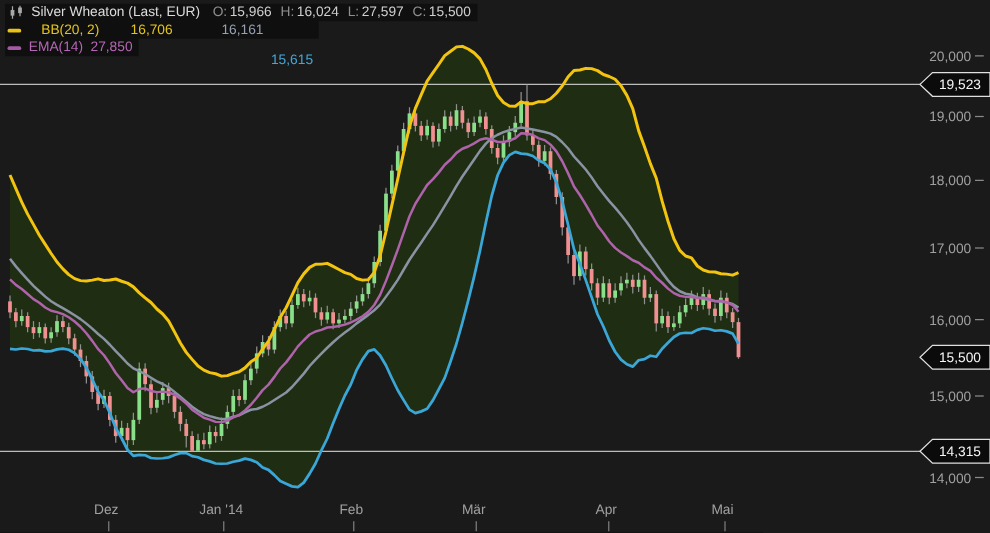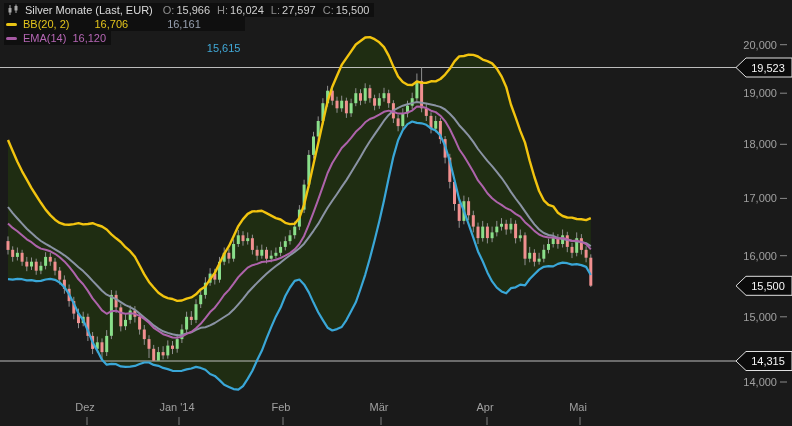--- a/index.html
+++ b/index.html
@@ -8,21 +8,21 @@
   #chart{position:absolute;left:0;top:0;}
   #chart text{font-family:"Liberation Sans",sans-serif;}
   .legend{position:absolute;left:4px;top:3px;z-index:5;display:flex;flex-direction:column;
           align-items:flex-start;}
   .lrow{display:flex;align-items:center;gap:6px;background:rgba(8,8,8,0.55);
         padding:0 5px 0 2px;height:14px;font-size:11px;line-height:14px;white-space:nowrap;}
   .ttl{color:#dcdcdc;}
   .olbl{color:#8f8f8f;margin-left:4px;}
   .oval{color:#cfcfcf;margin-left:2px;}
   .period{color:#cfcfcf;}
-  .bbl{color:#e3c41c;}
+  .bbl{color:#e3c41c;margin-left:10px;}
   .bbu{color:#e3c41c;margin-left:19px;}
   .bbm{color:#97a0b0;margin-left:33px;}
   .bblow{color:#41a8d6;margin-top:48px;}
   .emal{color:#b566b4;}
   .swatch{display:inline-block;width:11px;height:3px;border-radius:2px;}
   .sw-bb{background:#e9c414;}
   .sw-ema{background:#a659a3;}
   .micon{display:inline-flex;width:13px;height:13px;align-items:center;justify-content:center;}
 </style>
 </head>
@@ -333,35 +333,35 @@
   <div class="legend">
     <div class="lrow">
       <span class="micon">
         <svg width="12" height="12" viewBox="0 0 12 12">
           <line x1="3" y1="1" x2="3" y2="11" stroke="#a8a8a8" stroke-width="1"></line>
           <rect x="1.5" y="4" width="3" height="4.5" fill="#a8a8a8"></rect>
           <line x1="9" y1="0.5" x2="9" y2="9" stroke="#a8a8a8" stroke-width="1"></line>
           <rect x="7.5" y="2" width="3" height="4.5" fill="#a8a8a8"></rect>
         </svg>
       </span>
-      <span class="ttl">Silver Monate (Last, EUR)</span>
+      <span class="ttl">Silver Wheaton (Last, EUR)</span>
       <span>
         <span class="olbl">O:</span><span class="oval">15,966</span>
         <span class="olbl">H:</span><span class="oval">16,024</span>
         <span class="olbl">L:</span><span class="oval">27,597</span>
         <span class="olbl">C:</span><span class="oval">15,500</span>
       </span>
     </div>
     <div class="lrow">
       <span class="swatch sw-bb"></span>
       <span class="bbl">BB(20, 2)</span>
       <span class="bbu">16,706</span>
       <span class="bbm">16,161</span>
       <span class="bblow">15,615</span>
     </div>
     <div class="lrow">
       <span class="swatch sw-ema"></span>
       <span class="emal">EMA(14)</span>
-      <span class="emal">16,120</span>
+      <span class="emal">27,850</span>
     </div>
   </div>
 
 </div>
 
 </body></html>

